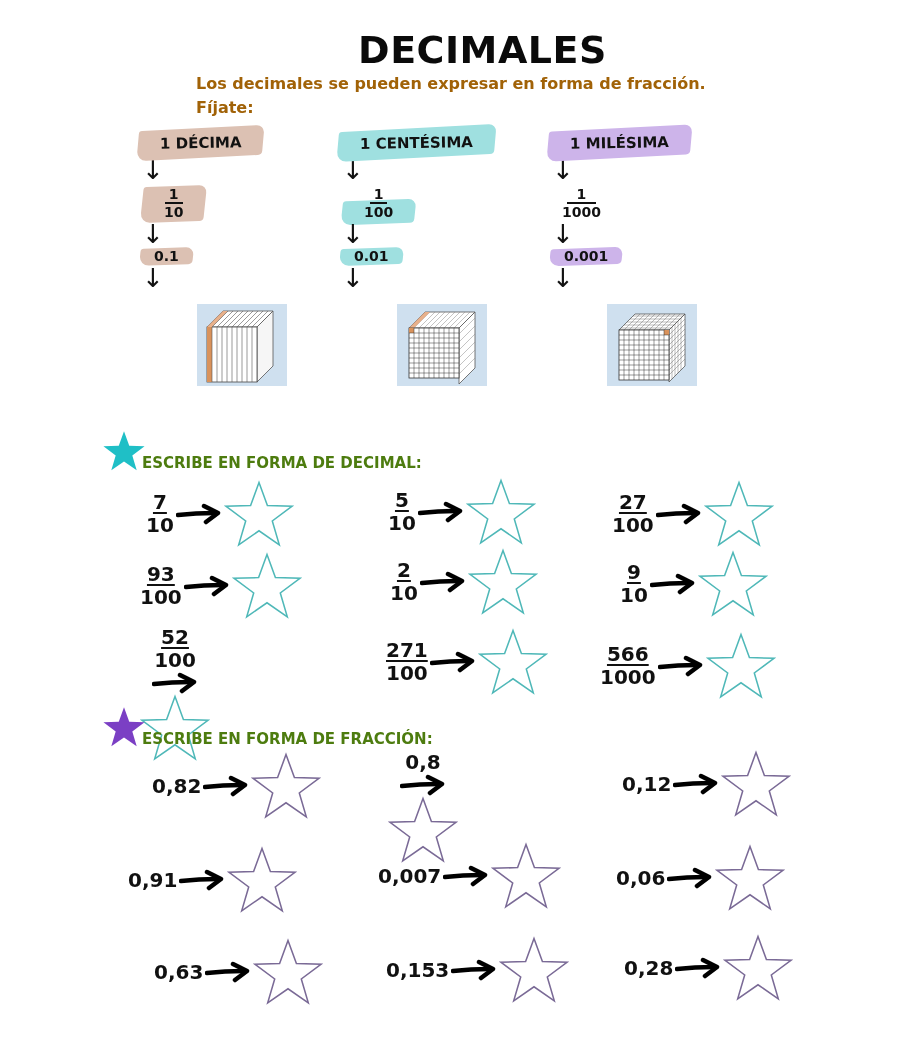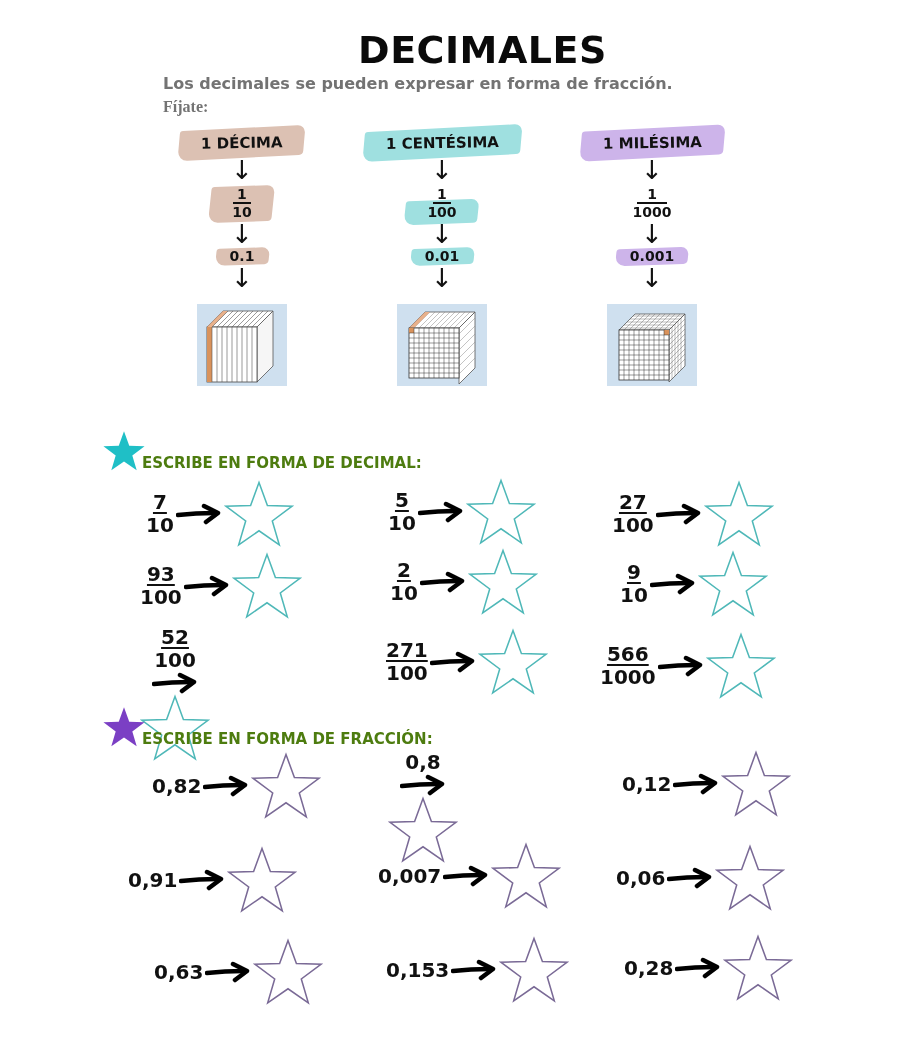--- a/index.html
+++ b/index.html
@@ -5,24 +5,24 @@
   html, body { margin: 0; padding: 0; }
   body {
     width: 900px; height: 1040px; background: #ffffff; position: relative; overflow: hidden;
     font-family: "DejaVu Sans", "Liberation Sans", sans-serif; color: #111;
   }
   .abs { position: absolute; }
   .title {
     left: 0; width: 965px; top: 28px; text-align: center;
     font-size: 38px; font-weight: bold; letter-spacing: 0.5px; color: #0a0a0a;
   }
-  .intro { left: 163px; font-size: 16px; font-weight: bold; color: #737373; }
+  .intro { left: 196px; font-size: 16px; font-weight: bold; color: #a16207; }
 
   
-  .col { width: 200px; text-align: center; }
+  .col { width: 200px; }
   .brush {
     display: inline-block; position: relative; font-weight: bold; color: #111;
   }
   .brush::before {
     content: ""; position: absolute; z-index: -1; border-radius: 3px 8px 4px 10px;
     transform: skewX(-8deg) rotate(-2deg);
   }
   .label-chip { font-size: 15px; padding: 6px 18px; }
   .label-chip::before { left: -4px; right: -4px; top: 0; bottom: 0; }
   .c-decima .label-chip::before, .c-decima .frac-chip::before, .c-decima .dec-chip::before { background: #dcc1b3; }
@@ -63,21 +63,21 @@
     </symbol>
     <symbol id="arrow-shape" viewBox="0 0 46 22">
       <path d="M2 12 Q20 10 38 10" stroke="#000" stroke-width="4.5" fill="none" stroke-linecap="round"></path>
       <path d="M28 3 L42 10 L30 19" stroke="#000" stroke-width="4.5" fill="none" stroke-linecap="round" stroke-linejoin="round"></path>
     </symbol>
   </defs>
 </svg>
 
 <div class="abs title">DECIMALES</div>
 <div class="abs intro" style="top:74px;">Los decimales se pueden expresar en forma de fracción.</div>
-<div class="abs intro" style="top:98px;font-family:Liberation Serif, serif;">Fíjate:</div>
+<div class="abs intro" style="top:98px;">Fíjate:</div>
 
 <div class="abs col c-decima" style="left:142px; top:128px;">
   <div class="brush label-chip" style="transform:rotate(-1deg);">1 DÉCIMA</div>
   <div class="arrow-down">↓</div>
   <div class="brush frac-chip">
     <span class="frac">
         <span class="num">1</span>
         <span>10</span>
       </span>
   </div>

